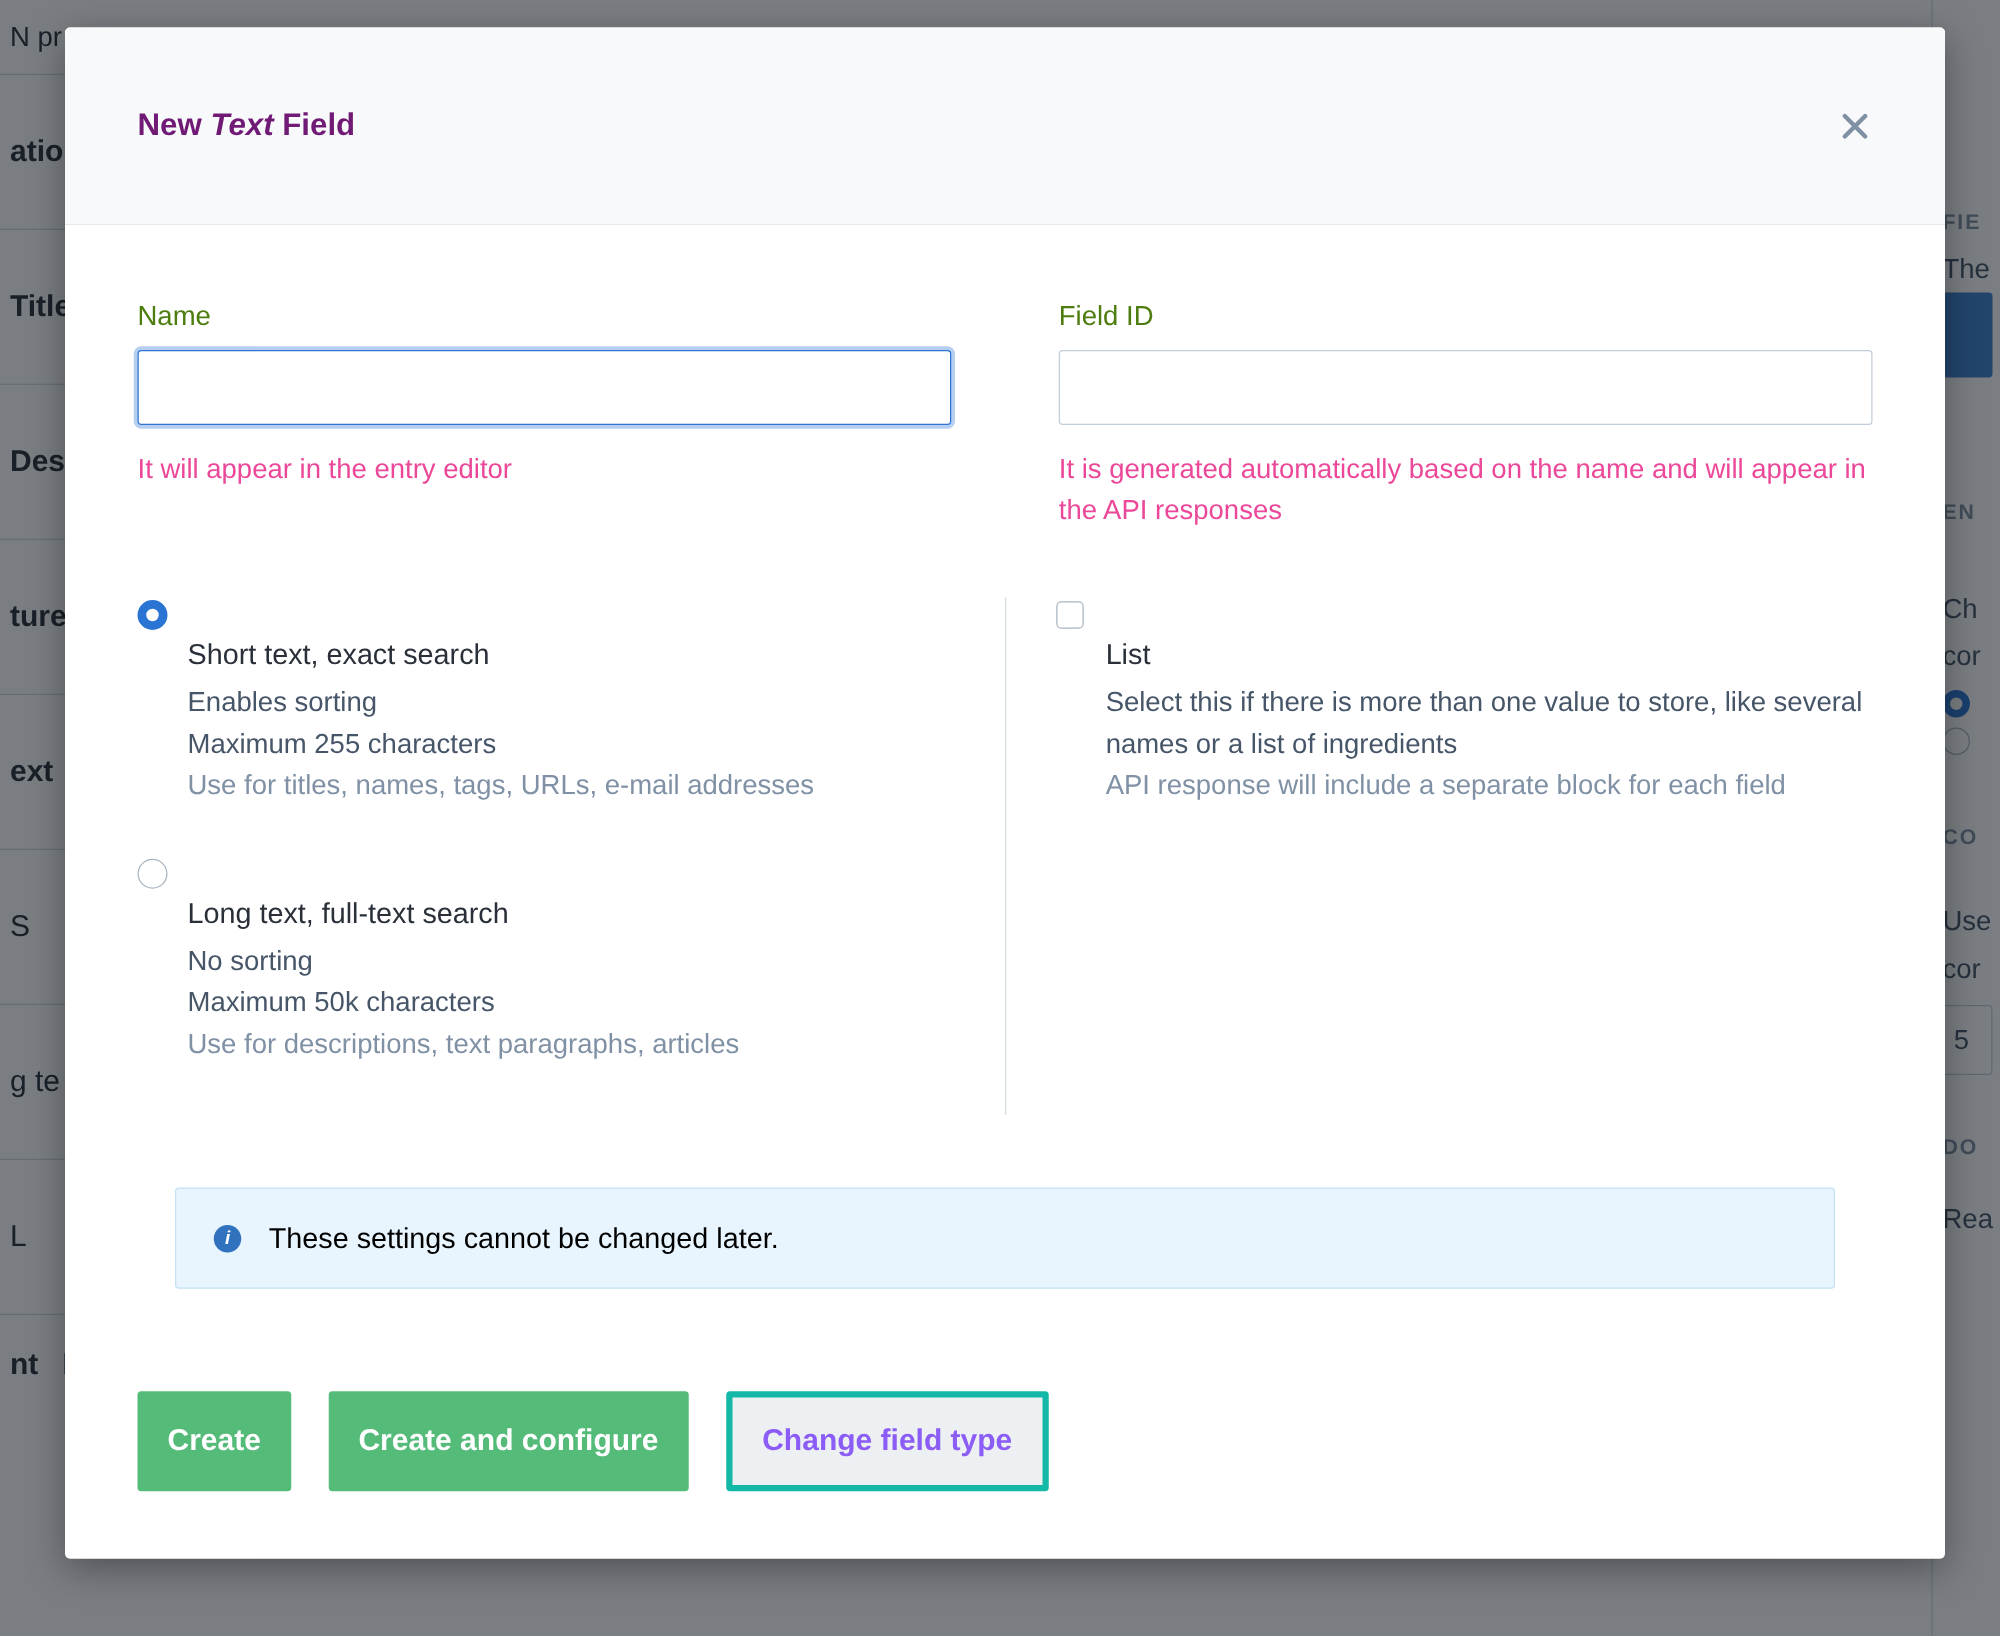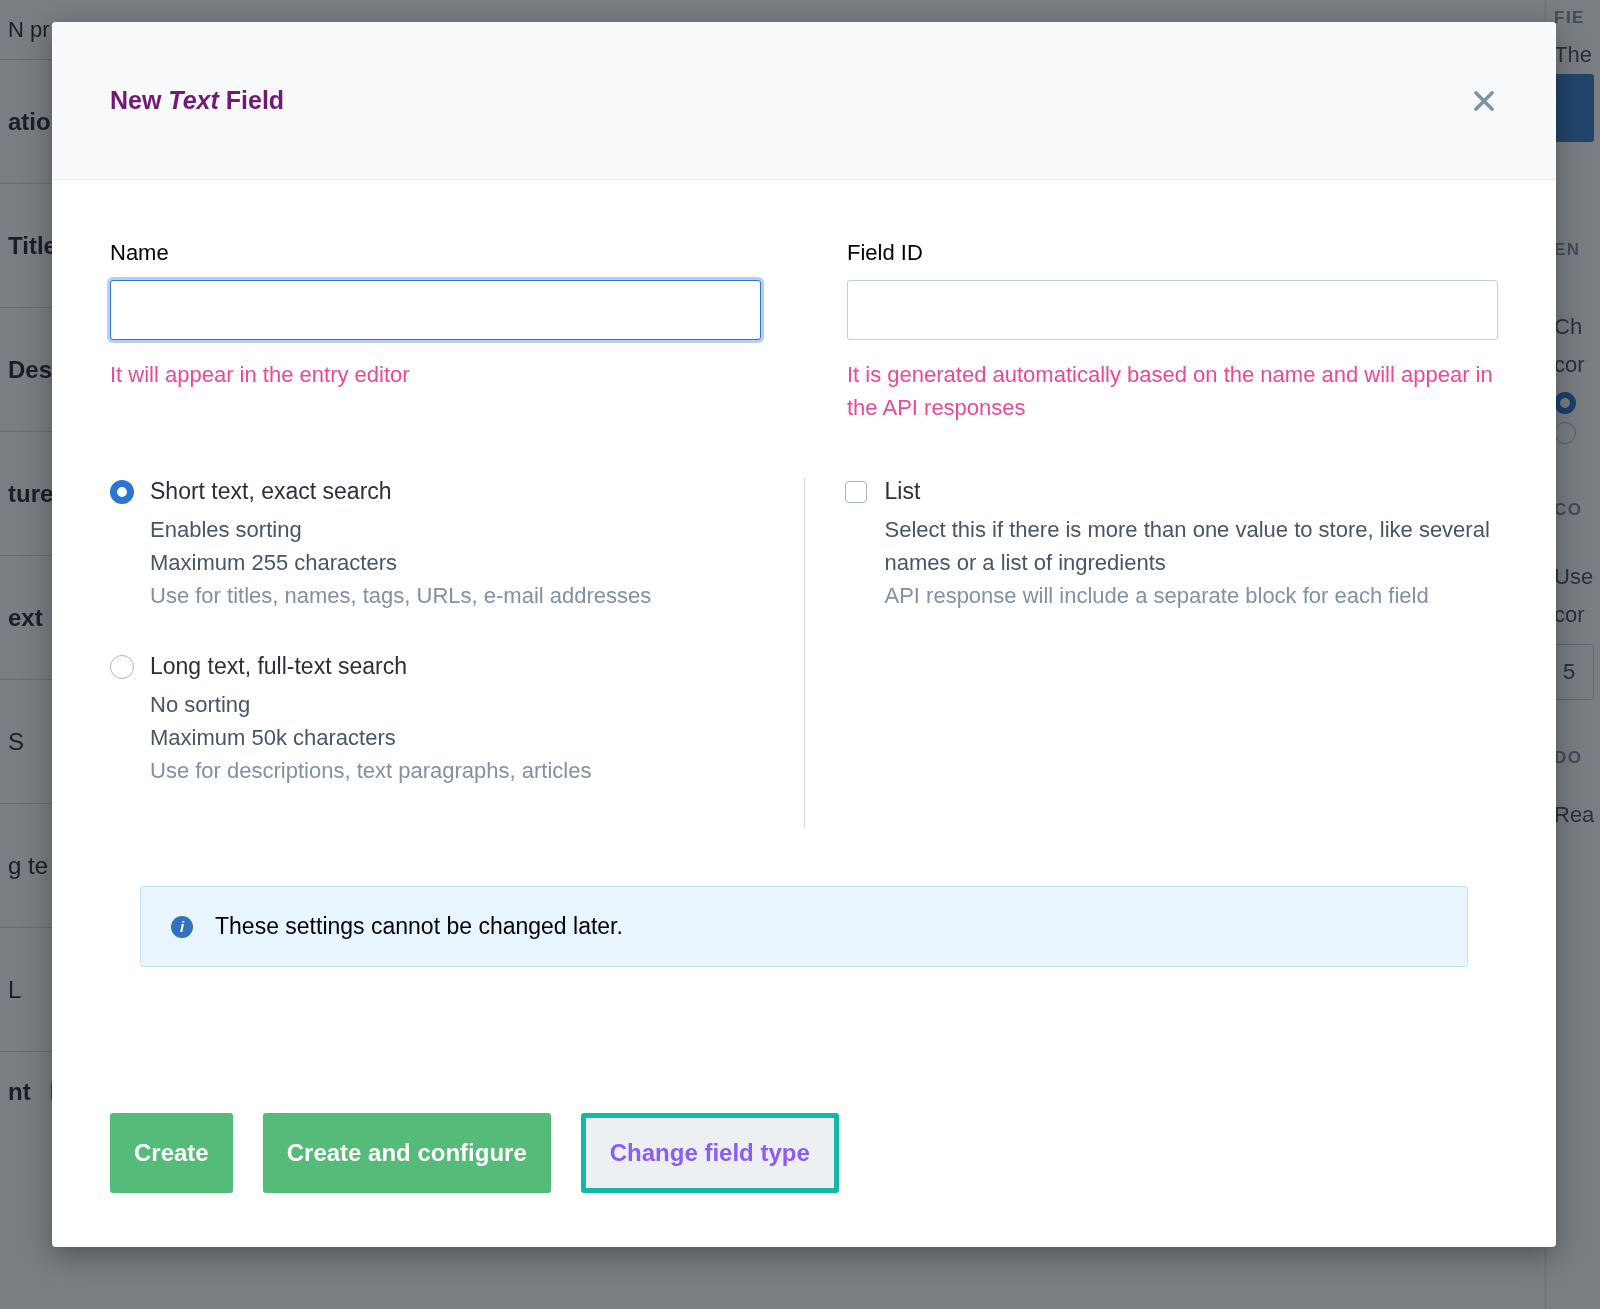--- a/index.html
+++ b/index.html
@@ -46,20 +46,21 @@
     }
     .right-panel {
       position: absolute;
       right: 0;
       top: 0;
       width: 55px;
       height: 100%;
       background: #fff;
       border-left: 1px solid #d3dce0;
       color: #536171;
+      padding-top: 160px;
       font-size: 22px;
     }
     .right-panel .lbl {
       color: #8091a5;
       font-size: 17px;
       font-weight: 700;
       letter-spacing: 1.5px;
       padding: 8px 0 8px 8px;
     }
     .right-panel .txt {
@@ -151,21 +152,21 @@
     }
     .field-row {
       display: flex;
       gap: 86px;
     }
     .field-col {
       flex: 1;
     }
     .field-label {
       font-size: 22px;
-      color: #000000;
+      color: #4d7c0f;
       margin-bottom: 14px;
       display: block;
     }
     .text-input {
       width: 100%;
       height: 60px;
       border: 1px solid #c3ced9;
       border-radius: 3px;
       font-size: 22px;
       padding: 0 14px;
@@ -208,20 +209,21 @@
       border: 1px solid #aab6c2;
       background: #fff;
       margin-top: 2px;
       position: relative;
     }
     .radio-circle.selected {
       border: 7px solid #2a75d3;
     }
     .radio-body {
       flex: 1;
+      margin-top: 32px;
     }
     .radio-title {
       font-size: 23px;
       color: #2a3039;
       margin-bottom: 8px;
     }
     .radio-desc {
       font-size: 22px;
       color: #465568;
       line-height: 1.5;

